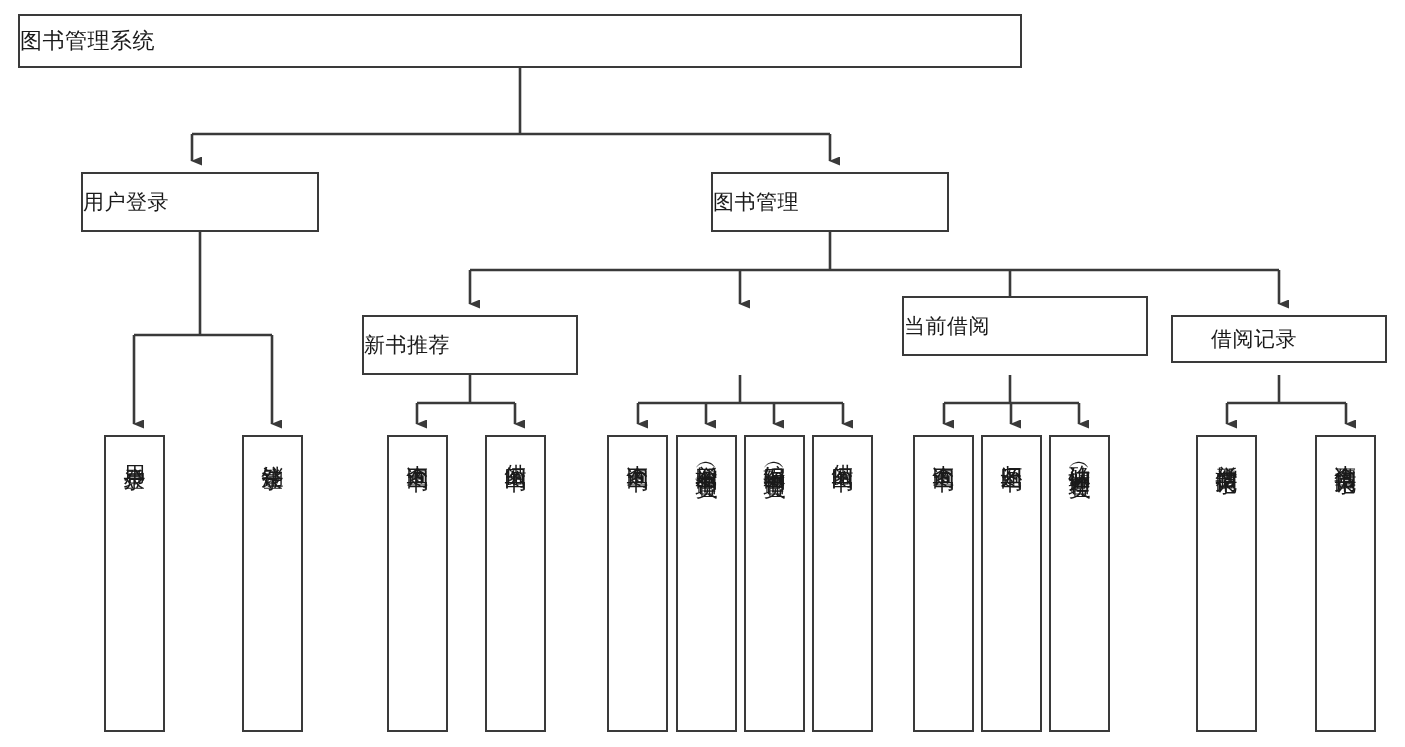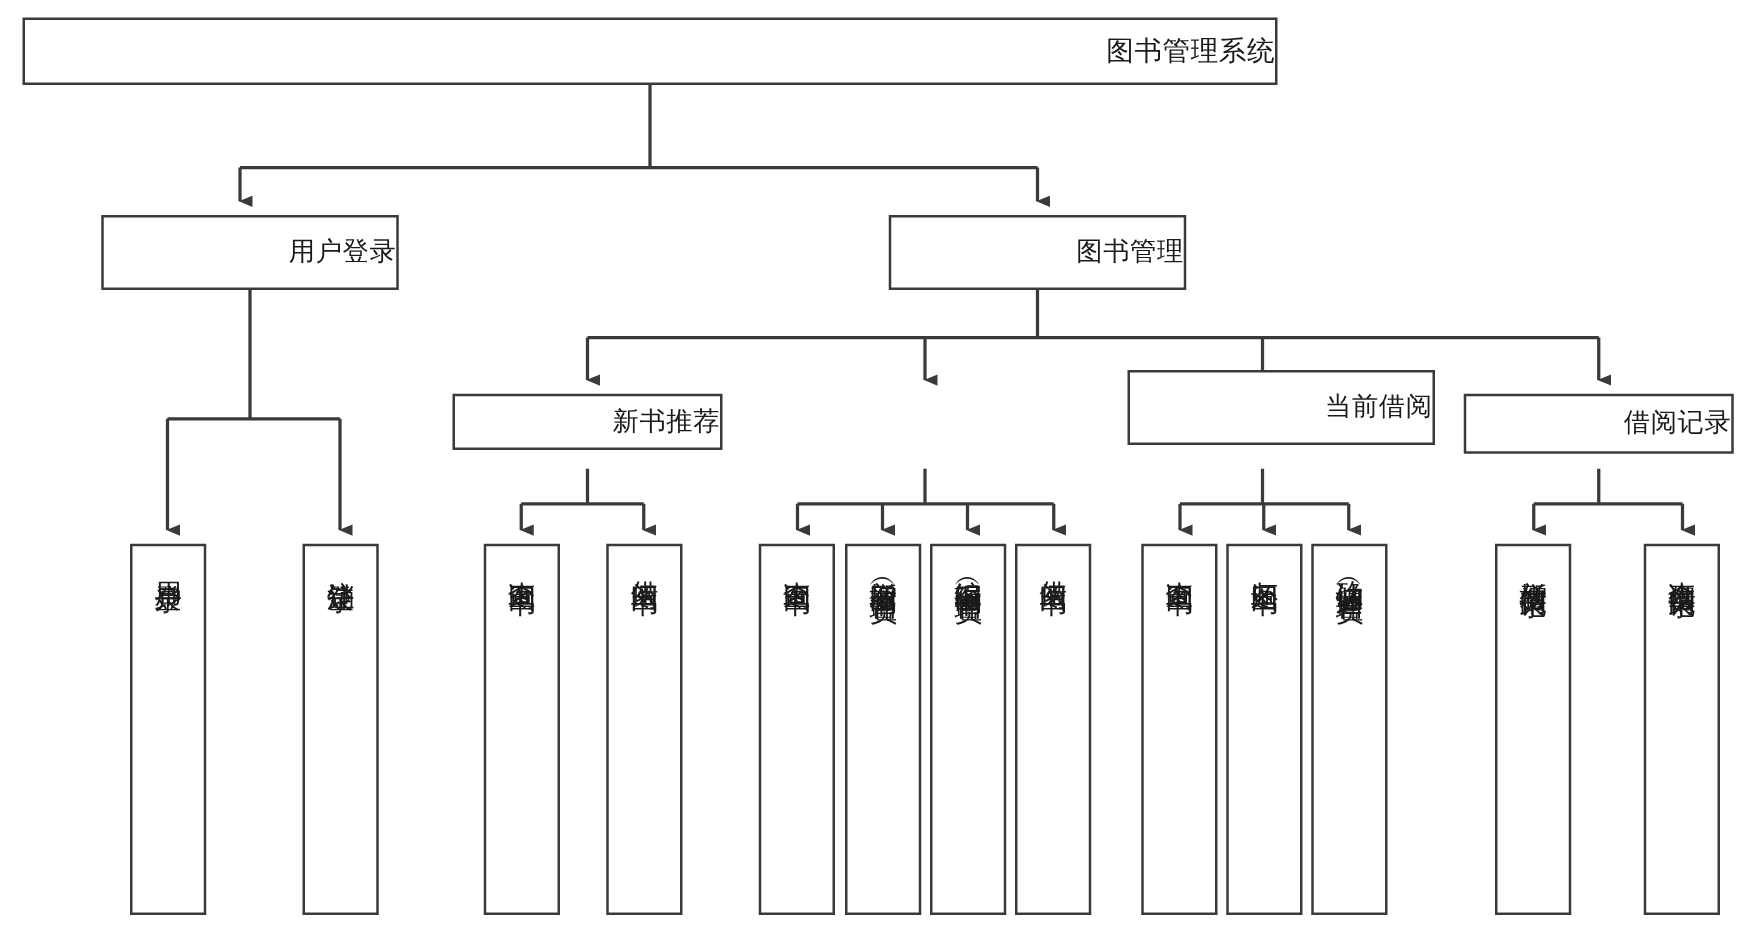--- a/index.html
+++ b/index.html
@@ -29,21 +29,21 @@
     height: 747px;
     pointer-events: none;
   }
   .node {
     position: absolute;
     box-sizing: border-box;
     border: 2px solid #3a3a3a;
     background: #ffffff;
     display: flex;
     align-items: center;
-    justify-content: flex-end;
+    justify-content: flex-start;
     color: #1a1a1a;
   }
   .node .node-label {
     display: block;
     text-align: center;
     line-height: 1.12;
     letter-spacing: 0.5px;
   }
   
   .node.horiz .node-label {
@@ -137,21 +137,21 @@
     <span class="node-label">图书管理系统</span>
   </div>
 
   <div class="node horiz" style="left:81px; top:172px; width:238px; height:60px;">
     <span class="node-label">用户登录</span>
   </div>
   <div class="node horiz" style="left:711px; top:172px; width:238px; height:60px;">
     <span class="node-label">图书管理</span>
   </div>
 
-  <div class="node horiz" style="left:362px; top:315px; width:216px; height:45px;padding-left:47px;">
+  <div class="node horiz" style="left:362px; top:315px; width:216px; height:60px;">
     <span class="node-label">新书推荐</span>
   </div>
   <div class="node horiz" style="left:902px; top:296px; width:246px; height:60px;">
     <span class="node-label">当前借阅</span>
   </div>
   <div class="node horiz" style="left:1171px; top:315px; width:216px; height:48px;padding-left:38px;">
     <span class="node-label">借阅记录</span>
   </div>
 
   <div class="node vert" style="left:104px; top:435px; width:61px; height:297px;">

